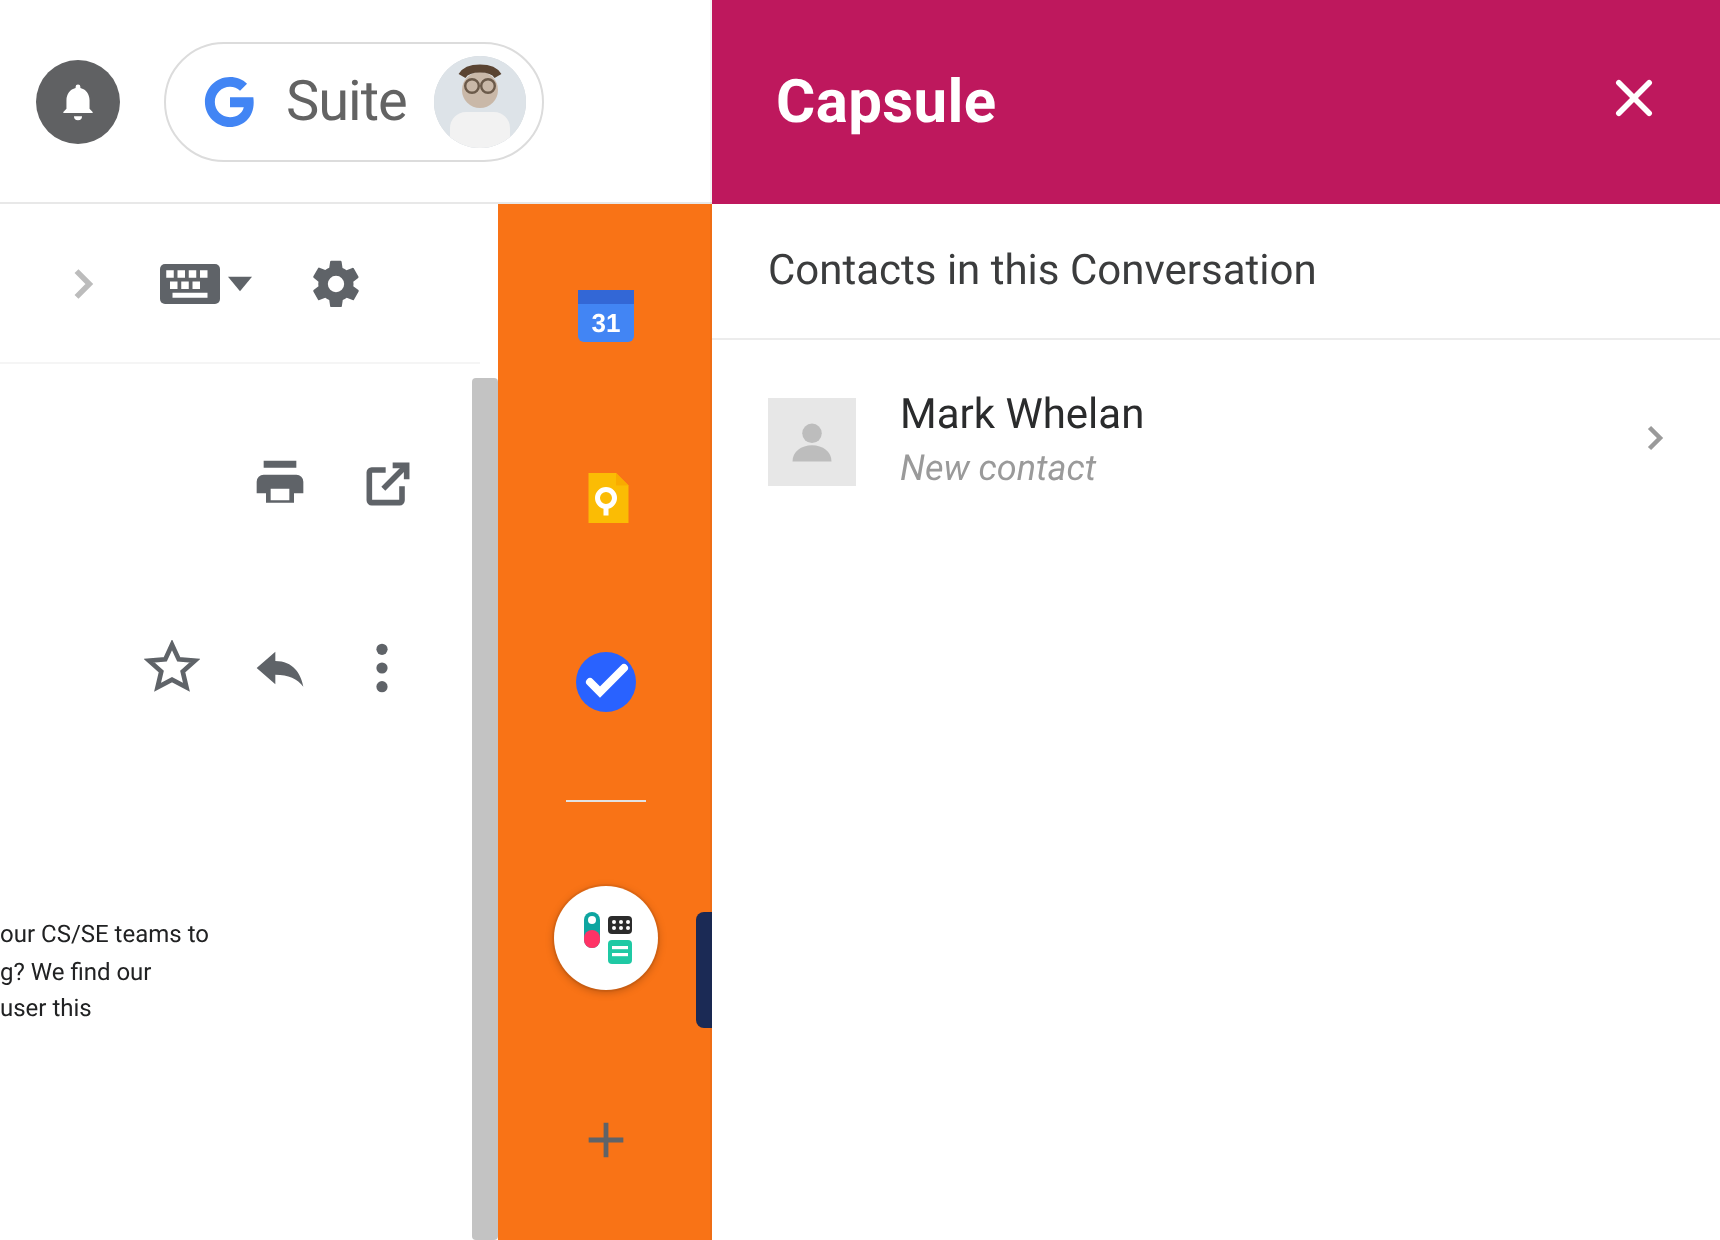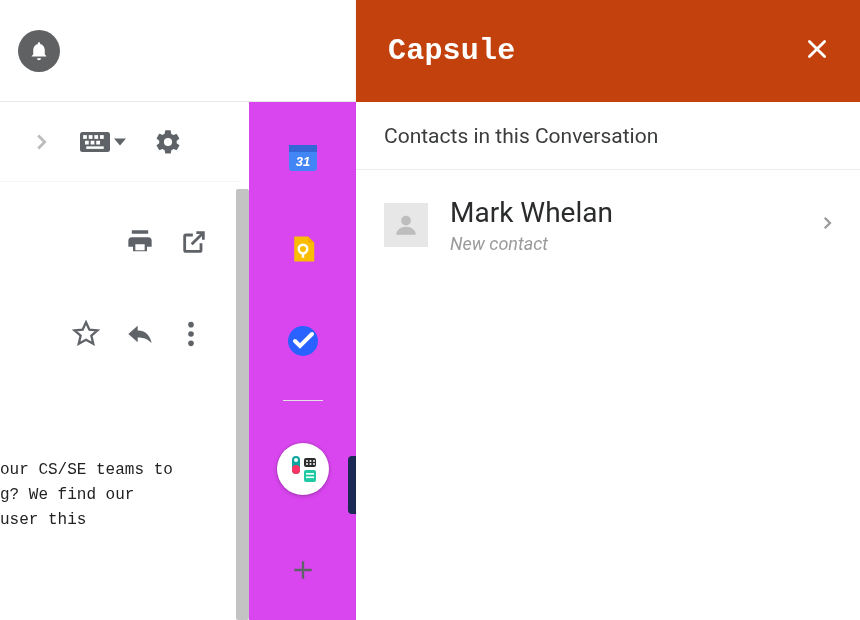--- a/index.html
+++ b/index.html
@@ -92,47 +92,45 @@
     gap: 26px; padding-right: 38px;
   }
   .icon-btn { color: #5f6368; cursor: pointer; display:flex; align-items:center; justify-content:center;}
   .icon-btn svg { display:block; }
 
   
   .body-frag {
     position: absolute;
     left: 0; top: 458px;
     width: 215px;
-    font-size: 16px;
+    font-size: 12px;
     line-height: 1.55;
     color: #212223;
     padding-right: 4px;
     text-align: left;
-    font-family: Liberation Mono, monospace;
   }
 
   
   .vscroll {
     position: absolute;
     left: 236px; top: 189px;
     width: 13px; height: 431px;
     background: #c3c3c3;
     border-radius: 2px;
   }
 
   
   .rail {
     position: absolute;
     left: 249px; top: 102px;
     width: 107px; height: 518px;
-    background: #d946ef;
+    background: #f97316;
     display: flex; flex-direction: column; align-items: center;
     padding-top: 38px;
     gap: 58px;
-    font-style: italic;
   }
   .rail .railbtn {
     width: 34px; height: 34px;
     display:flex;align-items:center;justify-content:center;
     cursor:pointer;
   }
   .rail .sep {
     width: 40px; height: 1px;
     background: #e2e2e2;
     margin-top: -16px;
@@ -159,25 +157,24 @@
   .panel {
     position: absolute;
     left: 356px; top: 0;
     width: 504px; height: 620px;
     background: #fff;
     display: flex; flex-direction: column;
     box-shadow: -1px 0 0 rgba(0,0,0,0.04);
   }
   .panel-header {
     height: 102px;
-    background: #c2410c;
+    background: #be185d;
     color: #fff;
     display: flex; align-items: center; justify-content: space-between;
     padding: 0 30px 0 32px;
-    font-family: Liberation Mono, monospace;
   }
   .panel-title {
     font-size: 30px;
     font-weight: 700;
     letter-spacing: 0.2px;
   }
   .panel-close { cursor:pointer; }
   .panel-section-title {
     height: 68px;
     display:flex; align-items:center;
@@ -192,33 +189,50 @@
     gap: 22px;
     cursor: pointer;
   }
   .contact-avatar {
     width: 44px; height: 44px;
     background: #e7e7e7;
     display:flex;align-items:center;justify-content:center;
     flex-shrink:0;
   }
   .contact-text { flex: 1; }
-  .contact-name { font-size: 28px; color: #2a2b2c; margin-bottom: 4px;}
+  .contact-name { font-size: 21px; color: #2a2b2c; margin-bottom: 4px;}
   .contact-sub  { font-size: 18px; color: #9a9a9a; font-style: italic; }
   .contact-chevron { color: #9a9a9a; }
 
 </style>
 </head>
 <body>
 
 <div class="topbar">
   <div class="bell-circle">
     <svg width="22" height="22" viewBox="0 0 24 24" fill="#fff">
         <path d="M12 22a2.2 2.2 0 0 0 2.2-2.2H9.8A2.2 2.2 0 0 0 12 22zm6.3-6.3V11c0-3.2-2-5.9-5-6.6V3.7a1.3 1.3 0 1 0-2.6 0v.7c-3 .7-5 3.4-5 6.6v4.7L4 17.4V18h16v-.6l-1.7-1.7z"></path>
       </svg>
+  </div>
+  <div class="gsuite-pill">
+    <svg class="g-logo" viewBox="0 0 48 48">
+      <path fill="#4285F4" d="M44.5 20H24v8.5h11.8C34.6 33.8 30 37 24 37c-7.2 0-13-5.8-13-13s5.8-13 13-13c3.3 0 6.3 1.2 8.6 3.3l6-6C34.9 4.5 29.8 2.5 24 2.5 12.1 2.5 2.5 12.1 2.5 24S12.1 45.5 24 45.5c11 0 20.3-8 20.3-21 0-1.5-.1-2.9-.3-4.5z"></path>
+      <path fill="#34A853" d="M6.3 14.7l7 5.1C15 16 19.1 13 24 13c3.3 0 6.3 1.2 8.6 3.3l6-6C34.9 4.5 29.8 2.5 24 2.5 15.3 2.5 7.9 7.6 6.3 14.7z" opacity="0"></path>
+    </svg>
+    <span class="suite-text">Suite</span>
+    <div class="avatar">
+      <svg viewBox="0 0 46 46" width="46" height="46">
+        <rect width="46" height="46" fill="#dde3e8"></rect>
+        <circle cx="23" cy="17" r="9" fill="#c9b8a8"></circle>
+        <rect x="8" y="28" width="30" height="20" rx="8" fill="#f2f2f2"></rect>
+        <circle cx="19" cy="15" r="3.4" fill="none" stroke="#6b5a4a" stroke-width="1.2"></circle>
+        <circle cx="27" cy="15" r="3.4" fill="none" stroke="#6b5a4a" stroke-width="1.2"></circle>
+        <path d="M14 10c3-5 15-5 18 0" stroke="#5a4432" stroke-width="4" fill="none"></path>
+      </svg>
+    </div>
   </div>
 </div>
 
 <div class="toolbar">
   <span class="chev icon-btn">
     <svg width="22" height="22" viewBox="0 0 24 24" fill="none" stroke="#bcbcbc" stroke-width="3">
         <path d="M9 5l7 7-7 7"></path>
       </svg>
   </span>
   <span class="kbd-group icon-btn">

